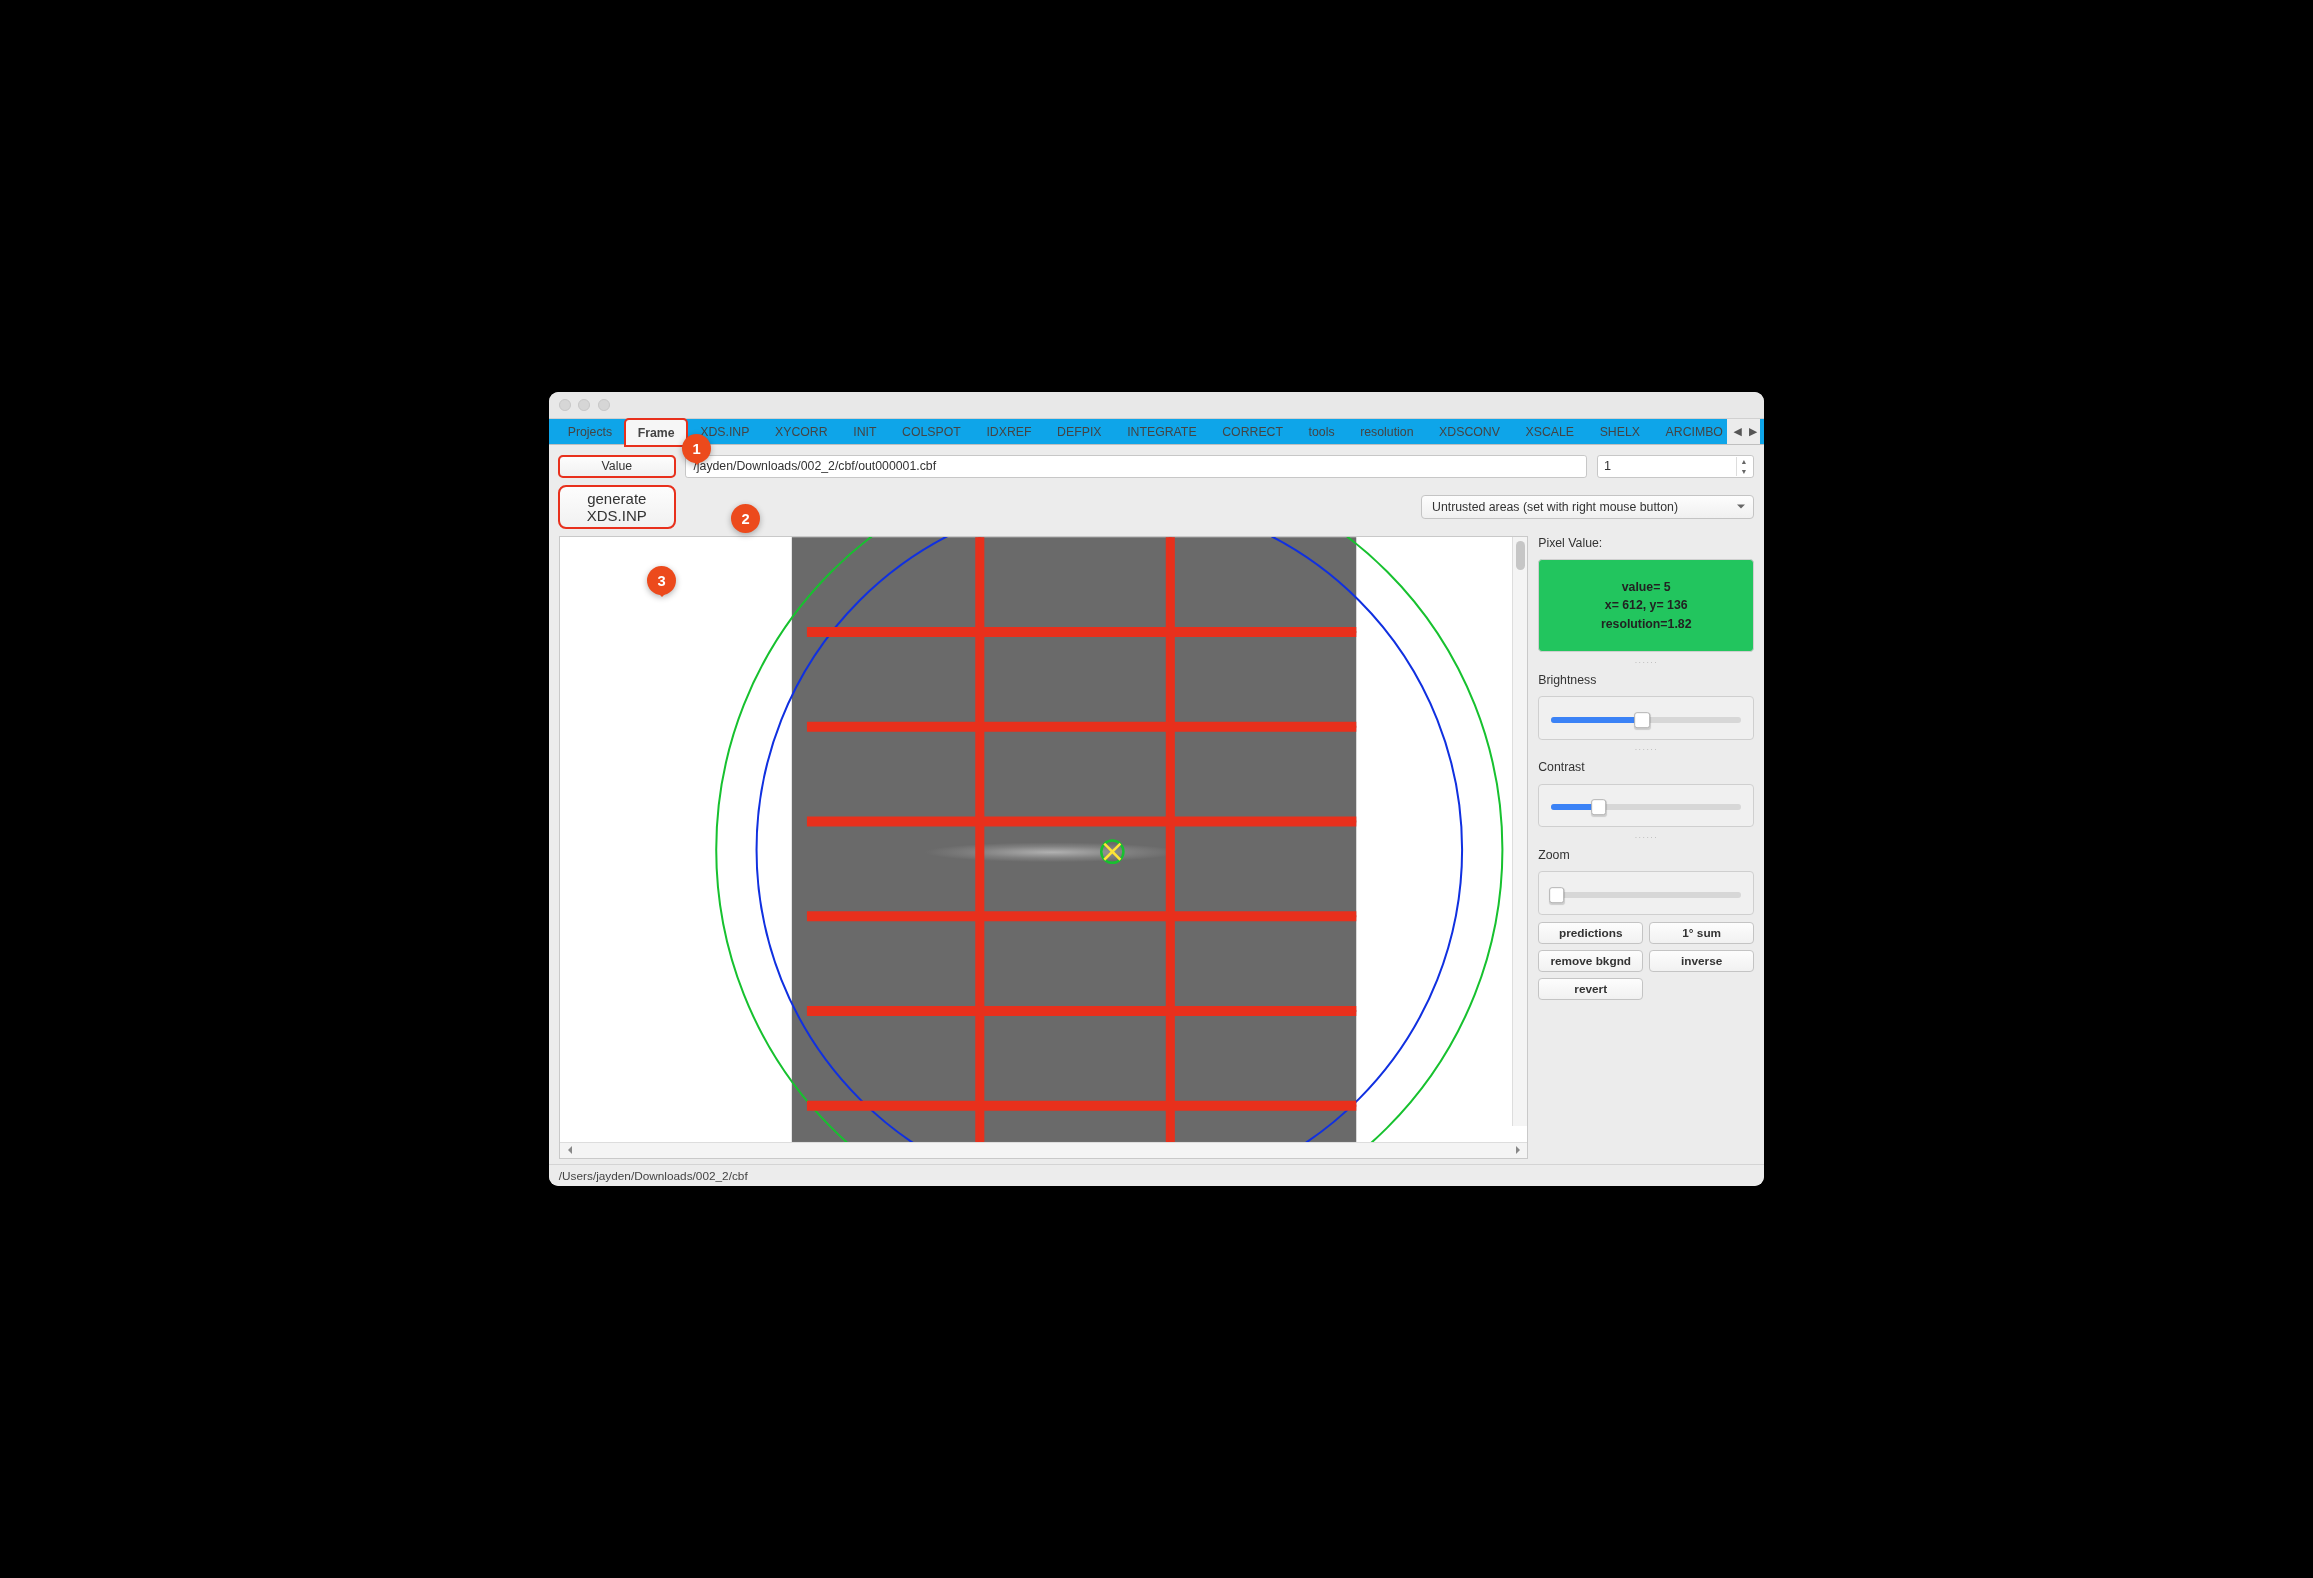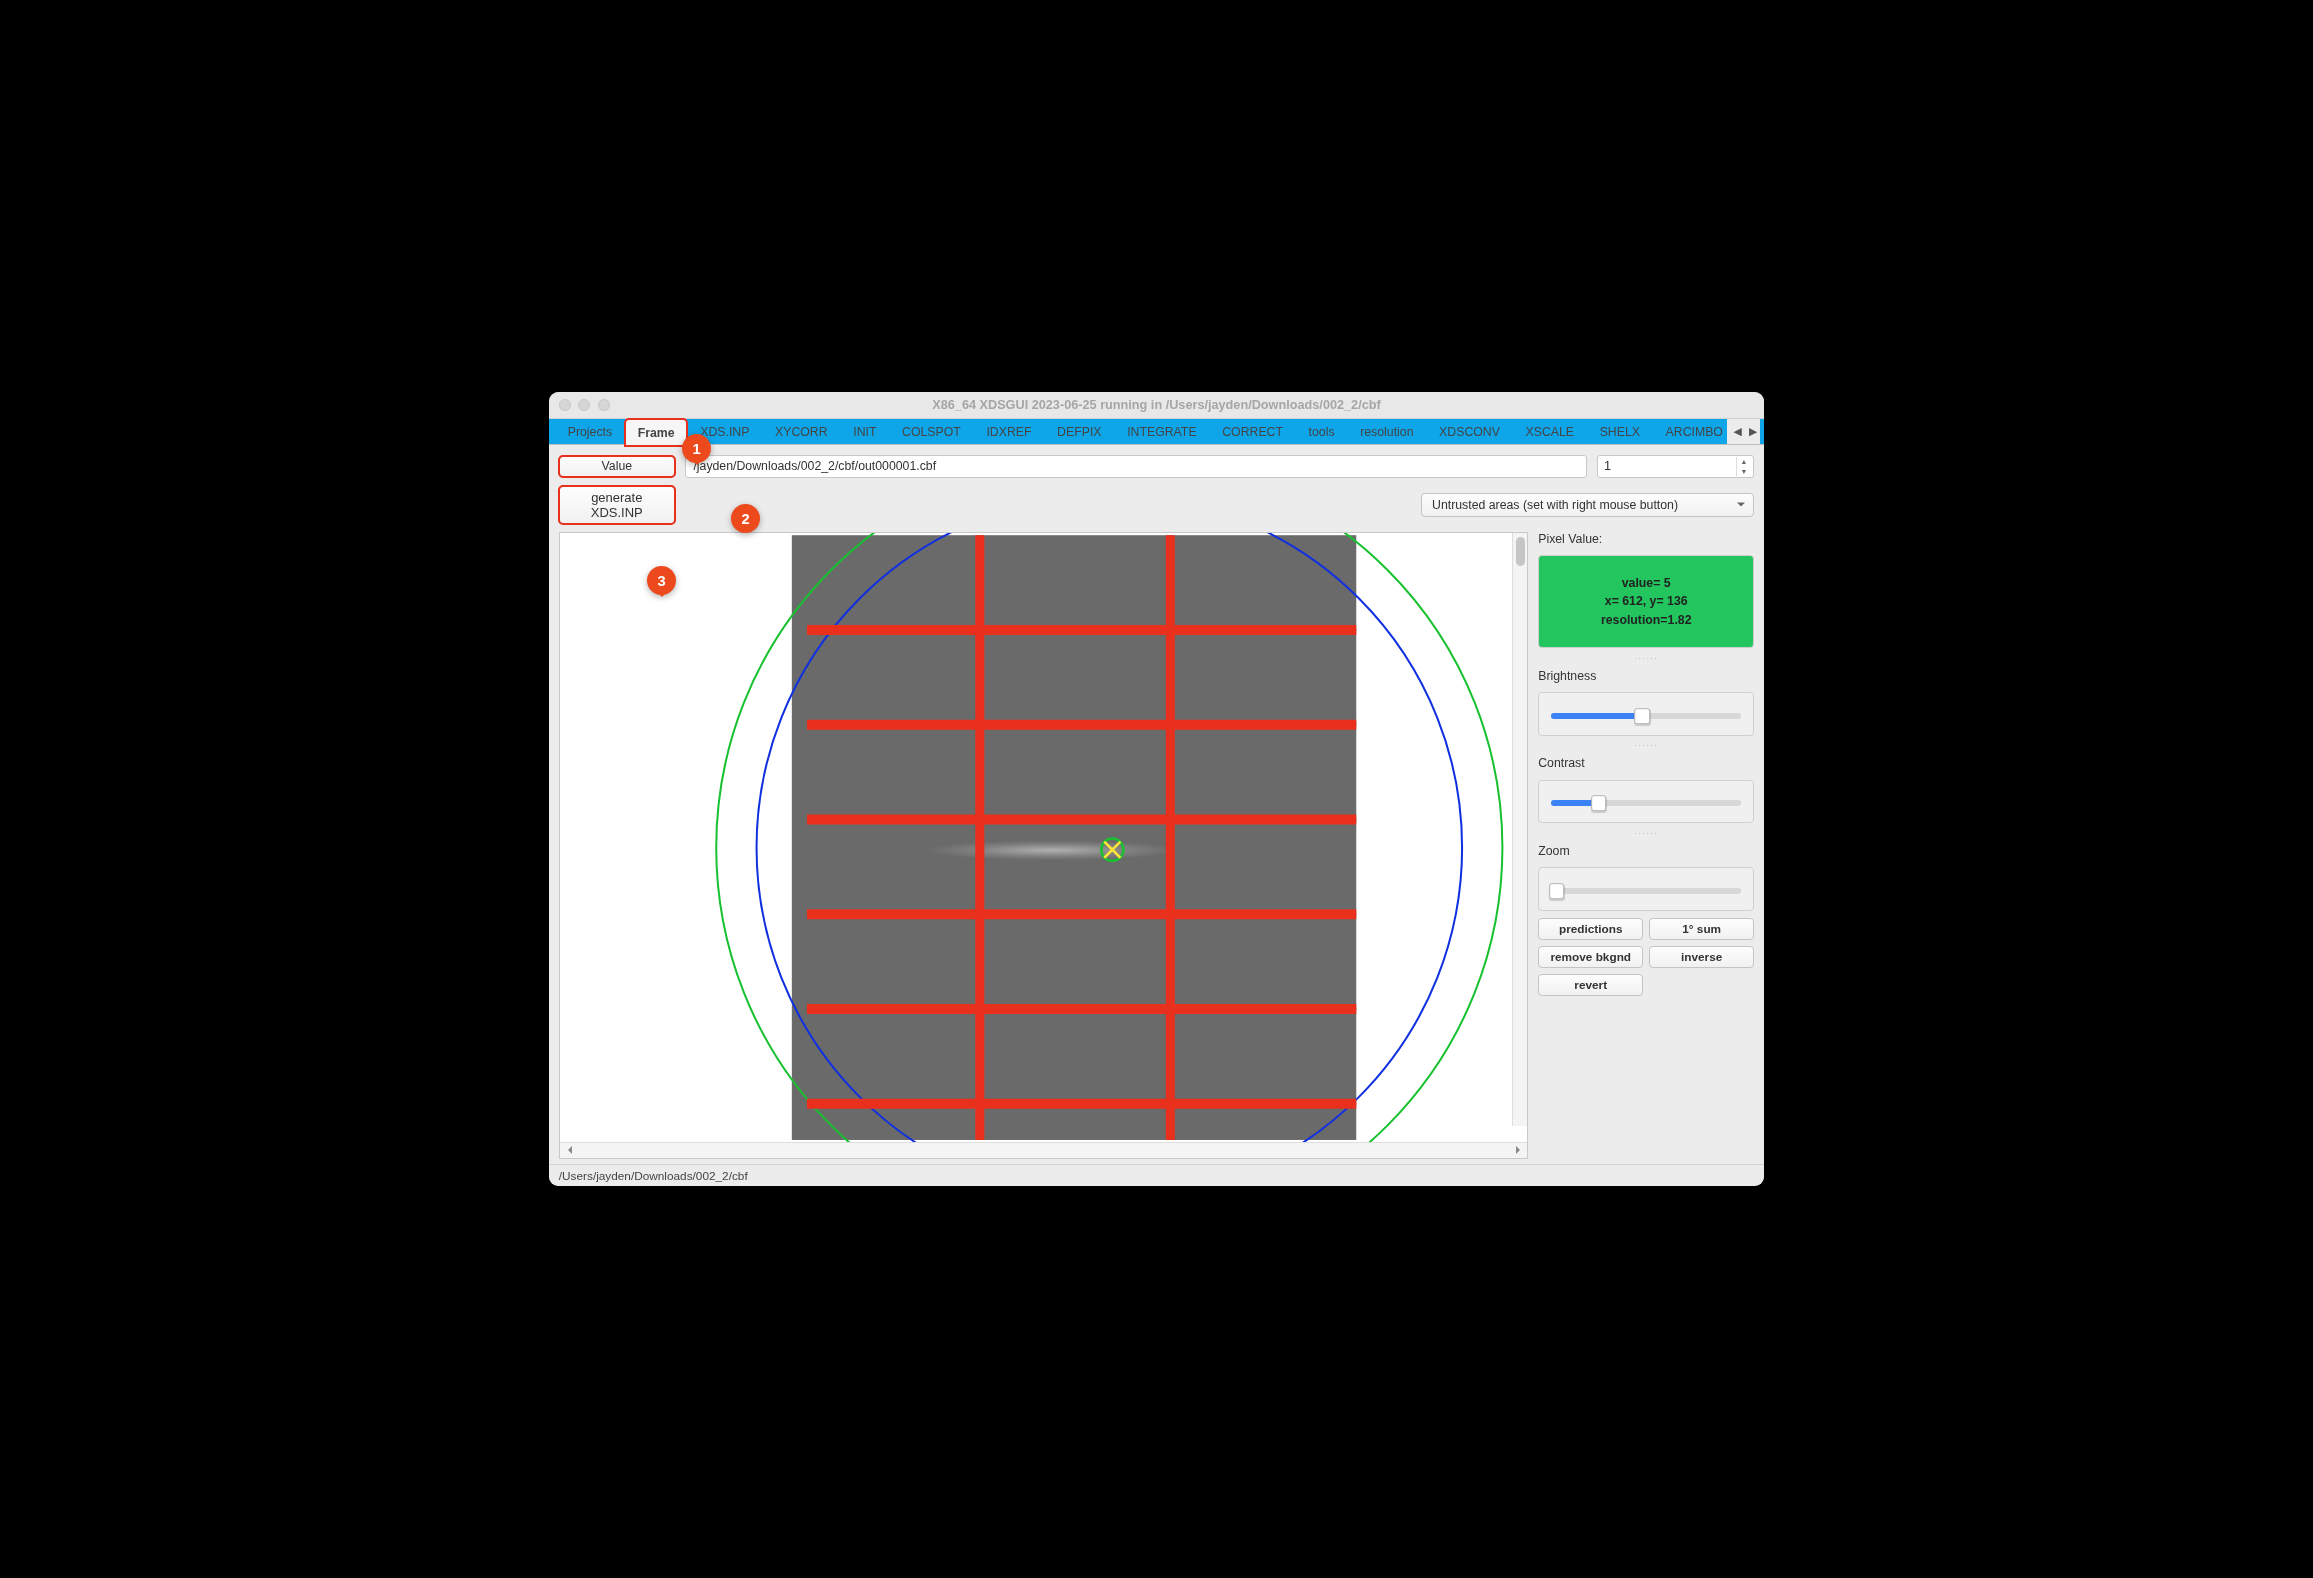--- a/index.html
+++ b/index.html
@@ -106,21 +106,21 @@
     border: 1px solid #c4c4c4;
     border-radius: 3.9px;
     font-size: 12.3px;
     padding: 2.9px 9.8px;
     color: #333;
     cursor: default;
     text-align: center;
   }
   .btn.small { font-size: 11.8px; padding: 2.9px 7.8px; }
   .btn.load { width: 116px; }
-  .btn.gen { width: 116px; padding: 2.9px 3.9px; font-size: 13px; }
+  .btn.gen { width: 116px; padding: 2.9px 3.9px; font-size: 15px; border-radius: 7px; }
   .redbox { outline: 2.9px solid #e8301c; outline-offset: -1px; }
   .marker {
     position: absolute;
     width: 29px; height: 29px;
     background: #ec4a1c;
     border-radius: 50%;
     color: #fff;
     font-weight: 600;
     font-size: 14.7px;
     display: flex;
@@ -311,21 +311,20 @@
   <div class="marker pin" style="left:98px; top:174px;">
       <span>3</span>
     </div>
 
   <div class="titlebar">
     <div class="traffic">
       <div class="tl"></div>
       <div class="tl"></div>
       <div class="tl"></div>
     </div>
-    <div class="title">X86_64 XDSGUI 2023-06-25 running in /Users/jayden/Downloads/002_2/cbf</div>
   </div>
 
   <div class="tabbar" id="tabbar">
     <div class="tab">Projects</div>
       <div class="tab active redbox">Frame</div>
       <div class="tab">XDS.INP</div>
       <div class="tab">XYCORR</div>
       <div class="tab">INIT</div>
       <div class="tab">COLSPOT</div>
       <div class="tab">IDXREF</div>

